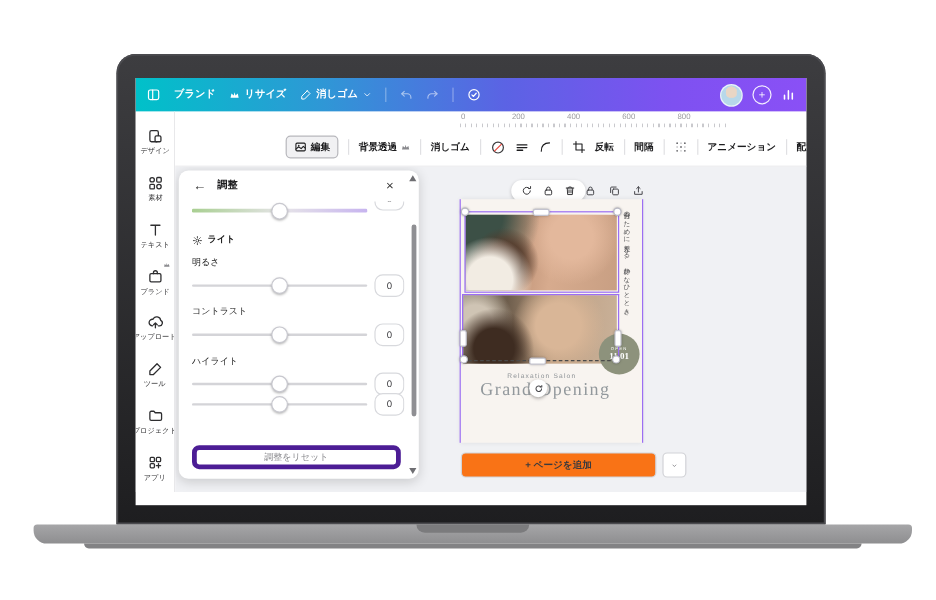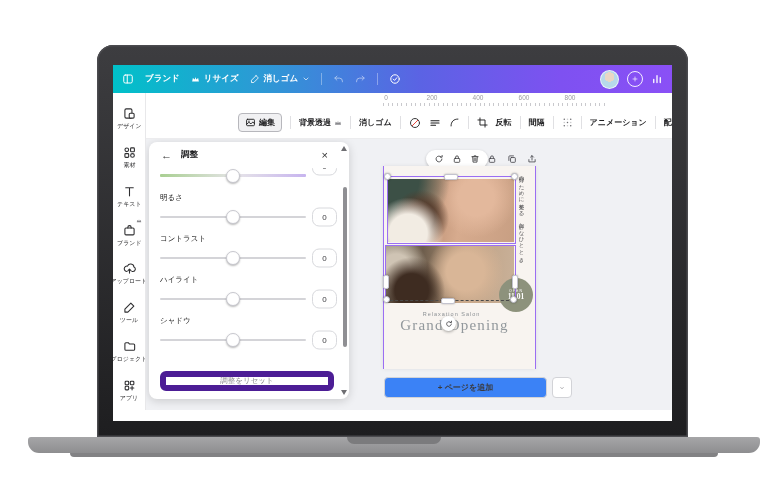--- a/index.html
+++ b/index.html
@@ -113,33 +113,33 @@
   .p-row{position:relative;height:17px;display:flex;align-items:center;}
   .track{position:relative;width:146px;height:2px;background:#d4d4d8;border-radius:1px;}
   .track.grad{height:3px;background:linear-gradient(90deg,#a9cf92,#e6e4e8 52%,#c7b4ef);}
   .thumb{position:absolute;left:50%;top:50%;transform:translate(-50%,-50%);width:12px;height:12px;
          background:#fff;border:1px solid #c8c8cf;border-radius:50%;box-shadow:0 1px 2px rgba(0,0,0,.28);}
   .valbox{position:absolute;right:0;top:50%;transform:translateY(-50%);width:23px;height:17px;
           border:1px solid #d8d9dd;border-radius:7px;background:#fff;display:flex;align-items:center;
           justify-content:center;font-size:8px;color:#3c3c40;}
   .p-section{display:flex;align-items:center;gap:4px;margin-top:11px;font-size:7.5px;font-weight:700;color:#222;}
   .p-label{margin-top:9px;margin-bottom:5px;font-size:7.5px;font-weight:400;color:#222;}
-  .p-reset{position:absolute;left:11px;right:15px;bottom:8px;height:20px;border:6px solid #4c1d95;
+  .p-reset{position:absolute;left:11px;right:15px;bottom:8px;height:20px;border:4px solid #4c1d95;
            border-radius:6px;background:#fff;display:flex;align-items:center;justify-content:center;
            font-size:7.5px;color:#8a8a8e;}
   .p-scrollthumb{position:absolute;right:2px;top:45px;width:4px;height:160px;background:#8f8f93;border-radius:2px;}
   .p-up{position:absolute;right:2px;top:4px;width:0;height:0;border-left:3px solid transparent;
         border-right:3px solid transparent;border-bottom:5px solid #6e6e72;}
   .p-down{position:absolute;right:2px;bottom:4px;width:0;height:0;border-left:3px solid transparent;
         border-right:3px solid transparent;border-top:5px solid #6e6e72;}
 
   
   .caption{position:absolute;left:207px;top:204px;background:#1750c8;color:#fff;font-size:15px;
            font-weight:700;padding:3px 6px 4px;white-space:nowrap;letter-spacing:.5px;}
-  .addpage{position:absolute;left:238px;top:238px;width:163px;height:21px;background:#3b82f6;
+  .addpage{position:absolute;left:238px;top:238px;width:163px;height:21px;background:#f97316;
            border:1px solid #d2d3d7;border-radius:4px;display:flex;align-items:center;justify-content:center;
            font-size:8px;font-weight:700;color:#3a3a3e;}
   .addpage-dd{position:absolute;left:406px;top:238px;width:20px;height:21px;background:#fff;
            border:1px solid #d2d3d7;border-radius:4px;display:flex;align-items:center;justify-content:center;color:#55555a;}
 </style>
 </head>
 <body>
 
 <div class="stage">
 
@@ -436,20 +436,27 @@
                 <span class="p-back">←</span>
                 <span class="p-title">調整</span>
                 <span class="p-close">×</span>
               </div>
               <div class="p-body">
                 <div class="p-row" style="margin-top:-1px">
                   <span class="track grad">
                       <span class="thumb"></span>
                     </span>
                   <span class="valbox" style="top:-1px">0</span>
+                </div>
+                <div class="p-section">
+                  <svg class="ic" width="9" height="9" viewBox="0 0 24 24" style="stroke-width:1.8">
+                      <circle cx="12" cy="12" r="3.2"></circle>
+                      <path d="M12 3v2.5M12 18.5V21M3 12h2.5M18.5 12H21M5.6 5.6l1.8 1.8M16.6 16.6l1.8 1.8M18.4 5.6l-1.8 1.8M7.4 16.6l-1.8 1.8"></path>
+                    </svg>
+                  <span>ライト</span>
                 </div>
                 <div class="p-label">明るさ</div>
                 <div class="p-row">
                   <span class="track">
                       <span class="thumb"></span>
                     </span>
                   <span class="valbox">0</span>
                 </div>
                 <div class="p-label">コントラスト</div>
                 <div class="p-row">
@@ -458,21 +465,20 @@
                     </span>
                   <span class="valbox">0</span>
                 </div>
                 <div class="p-label">ハイライト</div>
                 <div class="p-row">
                   <span class="track">
                       <span class="thumb"></span>
                     </span>
                   <span class="valbox">0</span>
                 </div>
-                <div class="p-label">シャドウ</div>
                 <div class="p-row">
                   <span class="track">
                       <span class="thumb"></span>
                     </span>
                   <span class="valbox">0</span>
                 </div>
               </div>
               <button class="p-reset">調整をリセット</button>
               <span class="p-up"></span>
               <span class="p-scrollthumb"></span>

